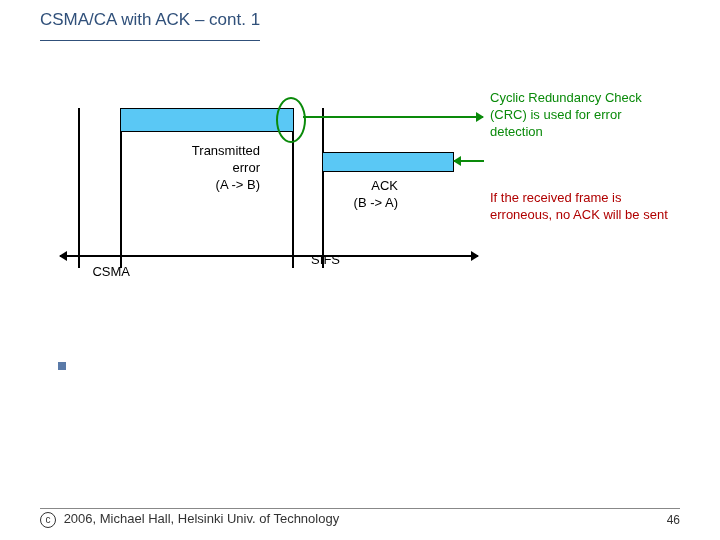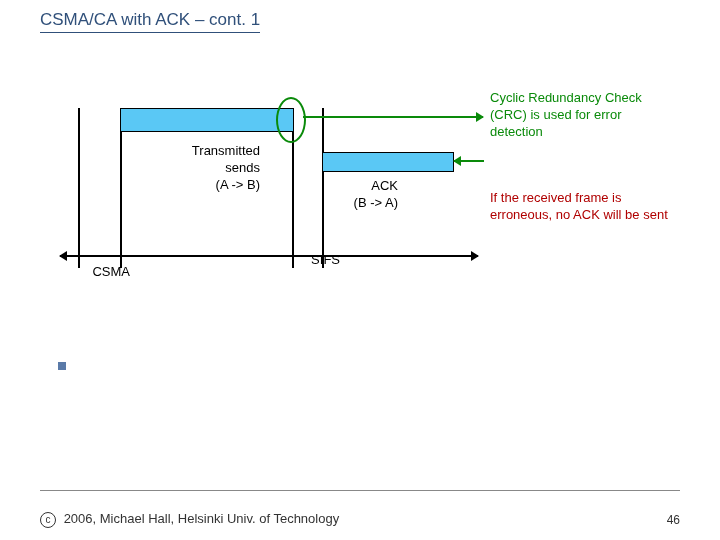--- a/index.html
+++ b/index.html
@@ -1,34 +1,34 @@
 <!DOCTYPE html>
 <html><head>
 <meta charset="utf-8">
 <style>
   html,body{margin:0;padding:0;width:720px;height:540px;background:#fff;font-family:Verdana,Geneva,sans-serif;color:#000;overflow:hidden}
   .slide{position:relative;width:720px;height:540px}
-  .title{position:absolute;left:40px;top:10px;font-size:17px;font-weight:400;color:#30507a;border-bottom:1px solid #30507a;padding-bottom:2px}
+  .title{position:absolute;left:40px;top:10px;font-size:17px;font-weight:400;color:#30507a;border-bottom:1px solid #30507a;padding-bottom:10px}
   .diagram{position:absolute;left:60px;top:70px;width:600px;height:240px}
   .tx-bar{position:absolute;background:#5ac8f5;border:1.5px solid #000}
   .crc-circle{position:absolute;border:2px solid #0a8a0a;border-radius:50%;background:transparent}
   .arrow-h{position:absolute;height:2px;background:#0a8a0a}
   .arrow-h::after{content:"";position:absolute;right:-1px;top:-4px;border-left:8px solid #0a8a0a;border-top:5px solid transparent;border-bottom:5px solid transparent}
   .arrow-h.rev::after{left:-1px;right:auto;border-left:none;border-right:8px solid #0a8a0a}
   .timeline{position:absolute;height:2px;background:#000}
   .timeline::before,.timeline::after{content:"";position:absolute;top:-4px;border-top:5px solid transparent;border-bottom:5px solid transparent}
   .timeline::before{left:-1px;border-right:8px solid #000}
   .timeline::after{right:-1px;border-left:8px solid #000}
   .vbar{position:absolute;width:1.5px;background:#000}
   .lbl{position:absolute;font-family:Verdana,sans-serif;font-size:13px;line-height:1.3;text-align:right}
   .crc-lbl{color:#0a8a0a;text-align:left}
   .nolbl{color:#b00000;text-align:left}
   .bullet{position:absolute;left:78px;top:355px;font-size:18px;line-height:1.45}
   .bullet .sq{position:absolute;left:-20px;top:7px;width:8px;height:8px;background:#5a7aa8}
-  .footer{position:absolute;left:40px;bottom:12px;right:40px;border-top:1px solid #888;padding-top:20px;font-size:13px;color:#333;display:flex;justify-content:space-between;align-items:center}
+  .footer{position:absolute;left:40px;bottom:12px;right:40px;border-top:1px solid #888;padding-top:2px;font-size:13px;color:#333;display:flex;justify-content:space-between;align-items:center}
   .pagenum{font-size:12px;color:#333}
   .circ{display:inline-block;border:1px solid #333;border-radius:50%;width:14px;height:14px;line-height:13px;font-size:10px;text-align:center;margin-right:4px}
 </style>
 </head>
 <body>
 
 <div class="slide">
 
   <div class="title">CSMA/CA with ACK – cont. 1</div>
 
@@ -46,21 +46,21 @@
     <div class="tx-bar" style="left:262px;top:82px;width:130px;height:18px"></div>
 
     <div class="crc-circle" style="left:216px;top:27px;width:26px;height:42px"></div>
 
     <div class="arrow-h" style="left:243px;top:46px;width:180px"></div>
 
     <div class="arrow-h rev" style="left:394px;top:90px;width:30px"></div>
 
     <div class="lbl" style="left:80px;top:73px;width:120px">
       <span>Transmitted</span><br>
-      <span>sends</span><br>
+      <span>error</span><br>
       <span>(A -&gt; B)</span>
     </div>
     <div class="lbl" style="left:248px;top:108px;width:90px">
       <span>ACK</span><br>
       <span>(B -&gt; A)</span>
     </div>
     <div class="lbl" style="left:10px;top:194px;width:60px">CSMA</div>
     <div class="lbl" style="left:220px;top:182px;width:60px">SIFS</div>
 
     <div class="lbl nolbl" style="left:430px;top:120px;width:180px">If the received frame is erroneous, no ACK will be sent</div>

